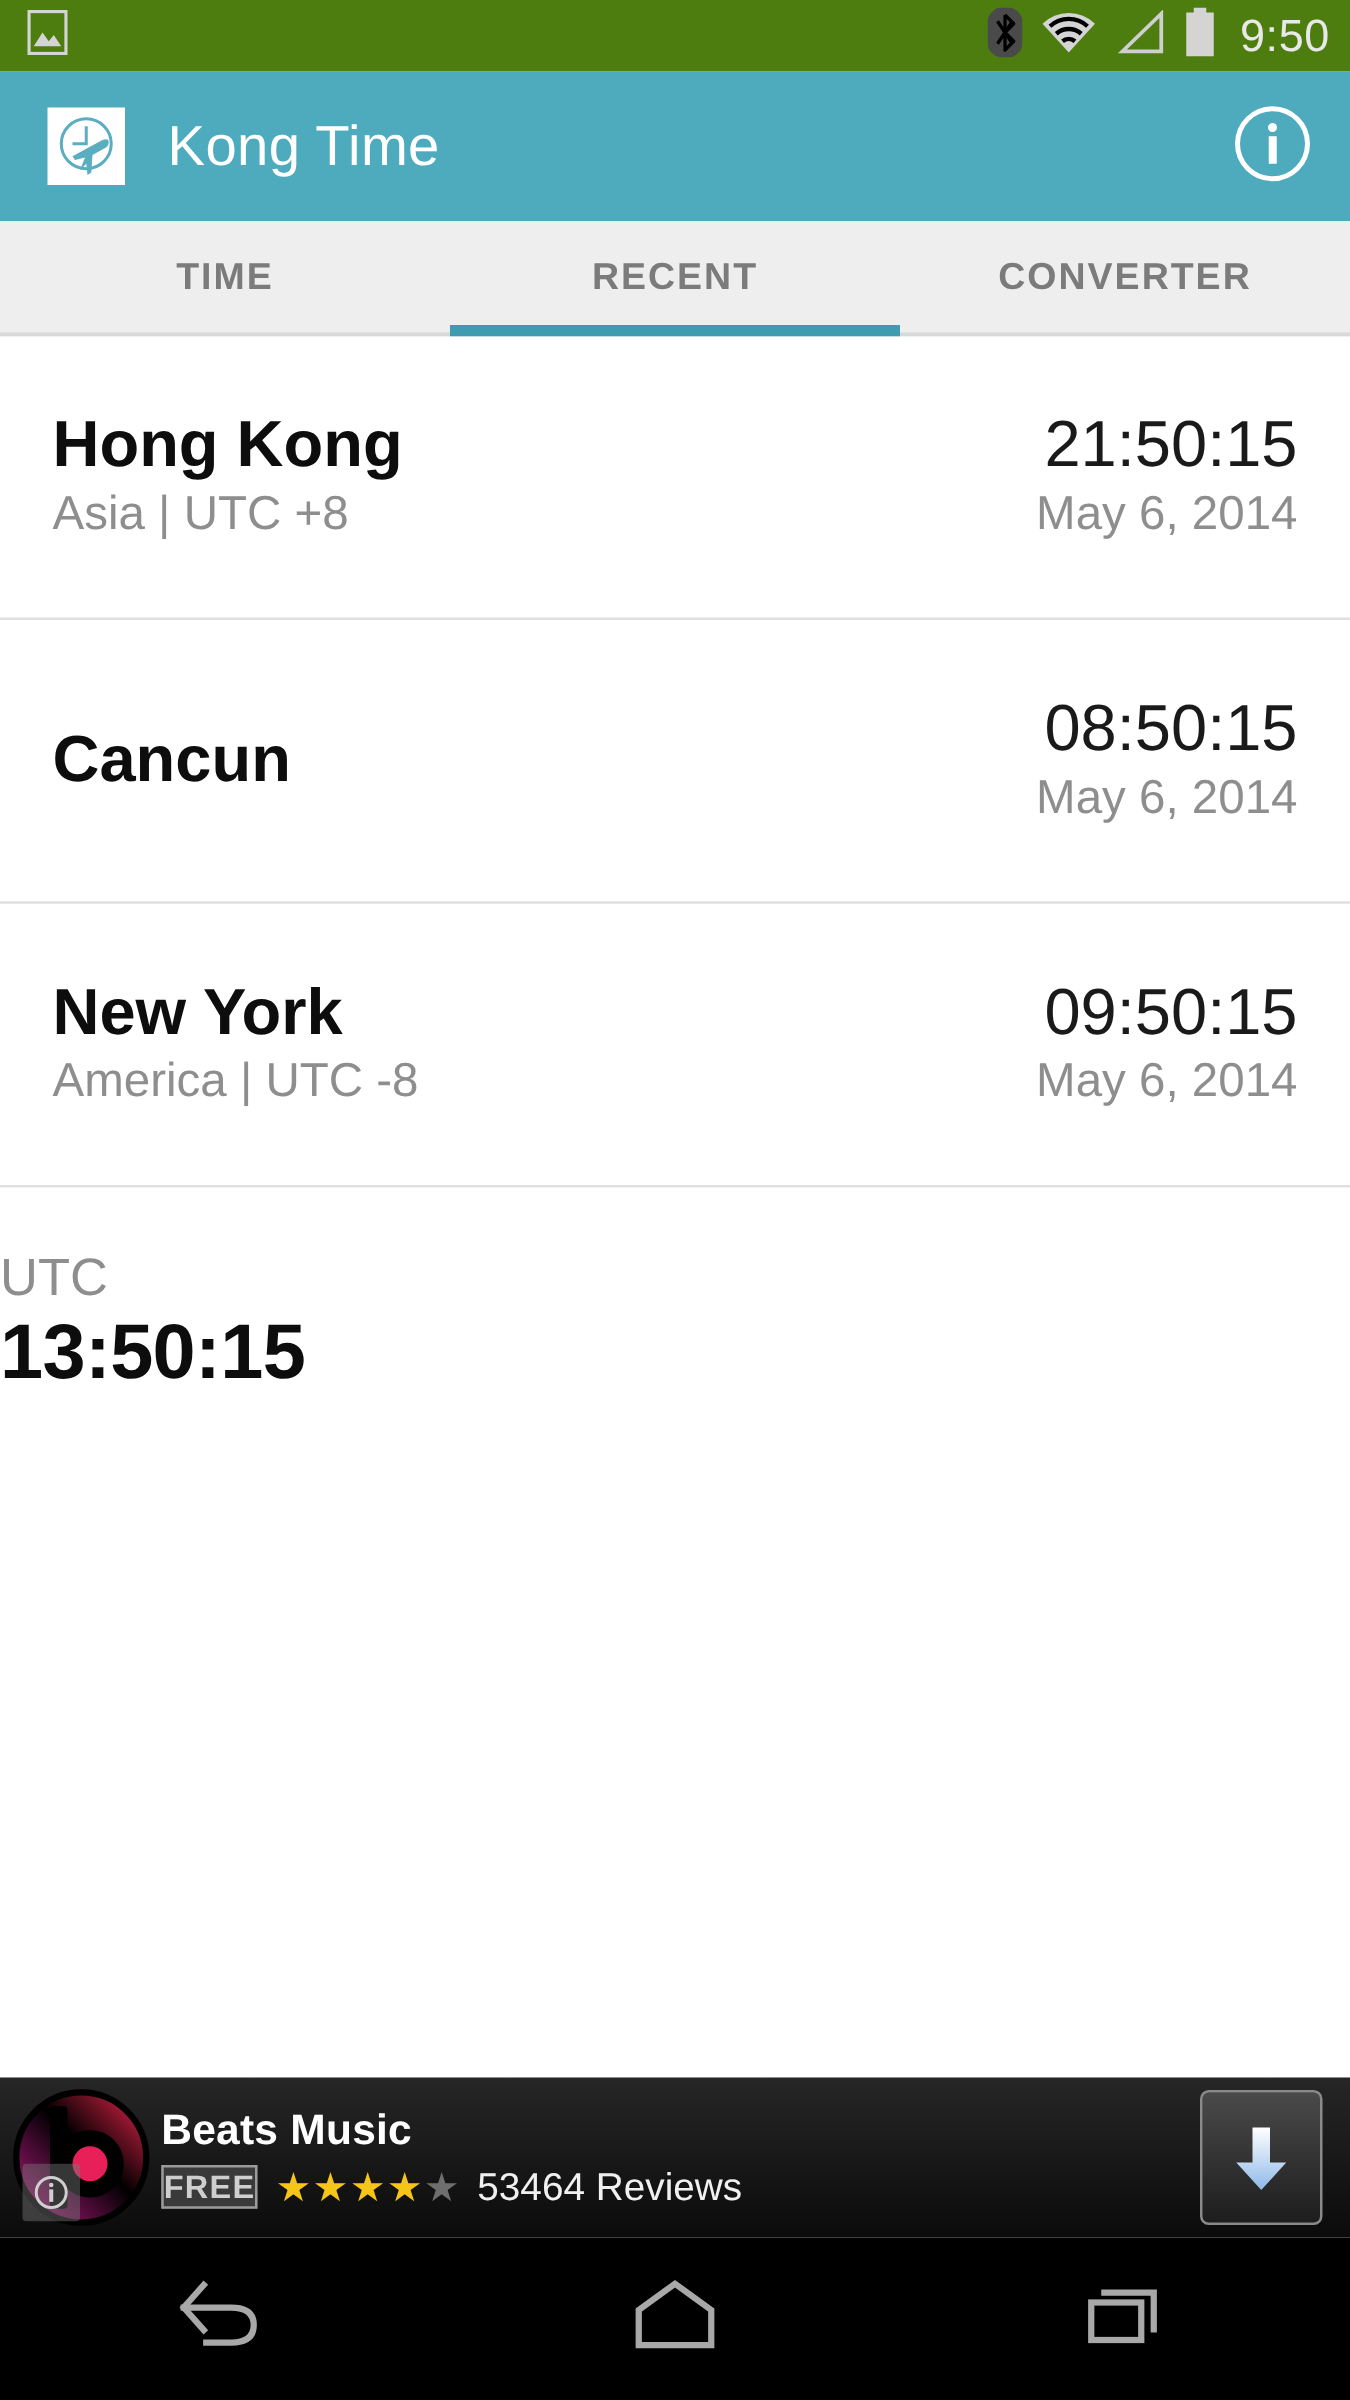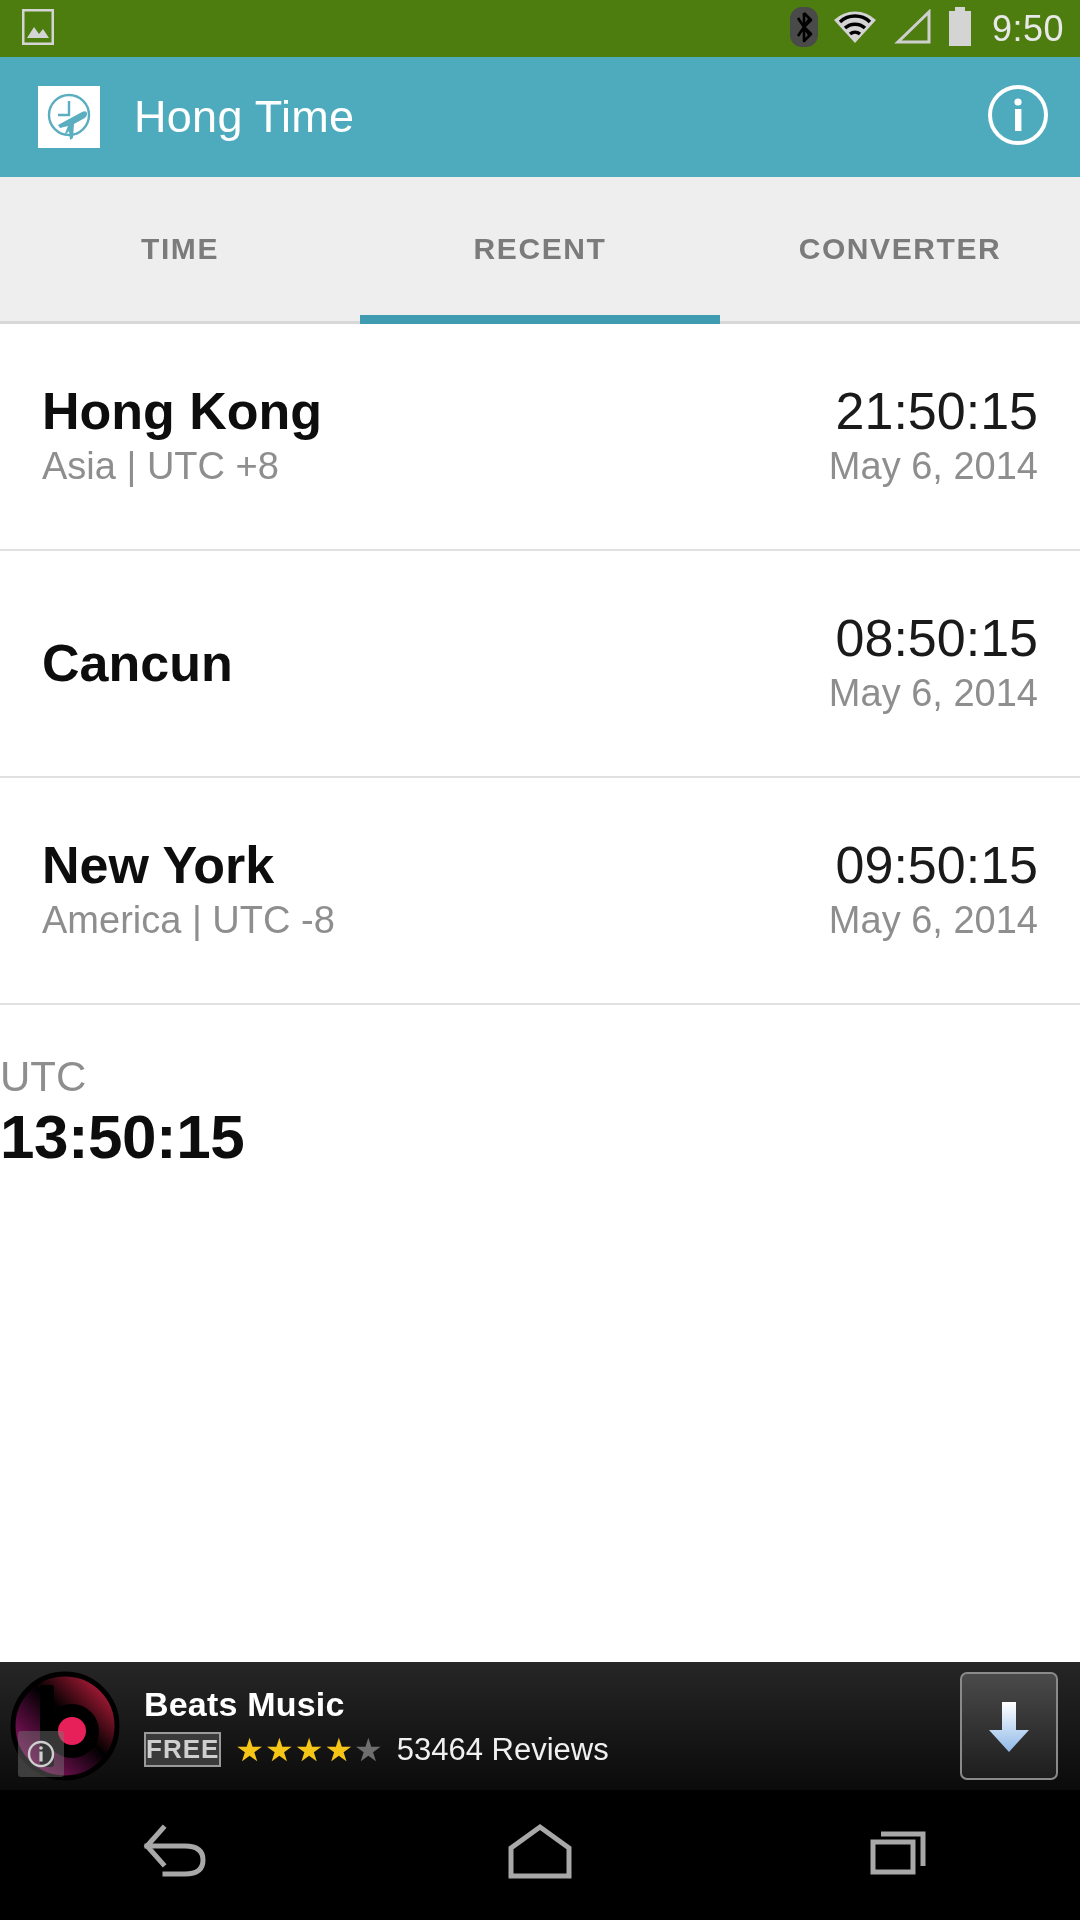--- a/index.html
+++ b/index.html
@@ -39,21 +39,21 @@
     flex:none;
   }
   .app-title {
     color:#ffffff; font-size:45px; font-weight:400;
     margin-left:34px; letter-spacing:0.3px;
   }
   .info-btn { margin-left:auto; flex:none; cursor:pointer; }
 
   
   .tabbar {
-    height:147px; background:#eeeeee;
+    height:92px; background:#eeeeee;
     display:flex; align-items:flex-end;
     border-bottom:3px solid #d8d8d8;
     position:relative;
     justify-content:space-between;
   }
   .tab {
     flex:1; text-align:center; position:relative;
     height:100%; display:flex; align-items:center; justify-content:center;
     cursor:pointer;
   }
@@ -93,21 +93,21 @@
   .utc-date { font-size:46px; color:#1a1a1a; line-height:1.2; }
 
   
   .ad {
     position:absolute; left:0; bottom:130px; width:1080px; height:128px;
     background:linear-gradient(#262626,#0b0b0b);
     display:flex; align-items:center; padding:0 22px 0 10px;
     cursor:pointer;
   }
   .ad-logo { width:110px; height:110px; flex:none; position:relative; }
-  .ad-text { margin-left:24px; display:flex; flex-direction:column; gap:8px; }
+  .ad-text { margin-left:9px; display:flex; flex-direction:column; gap:8px; }
   .ad-title { color:#ffffff; font-size:34px; font-weight:bold; letter-spacing:0.2px;}
   .ad-sub { display:flex; align-items:center; gap:14px; }
   .ad-free {
     color:#cfcfcf; font-size:26px; font-weight:bold;
     border:2px solid #9a9a9a; background:#3a3a3a;
     padding:1px 0; letter-spacing:1px; line-height:1.15;
   }
   .stars { display:flex; gap:1px; }
   .star { font-size:32px; line-height:1; color:#f5c518; }
   .star.off { color:#6e6e6e; }
@@ -174,21 +174,21 @@
 </div>
 
 <div class="actionbar">
   <div class="app-icon">
     <svg width="58" height="58" viewBox="0 0 58 58">
       <circle cx="29" cy="27" r="20" fill="none" stroke="#5aaec0" stroke-width="2.4"></circle>
       <path d="M29 13 L29 27 L18 27" stroke="#5aaec0" stroke-width="2.4" fill="none"></path>
       <path d="M24 48 L28 38 L20 40 L18 37 L29 31 L42 24 Q47 22 47 26 Q47 29 43 31 L34 36 L33 50 L30 52 L29 43 Z" fill="#5aaec0"></path>
     </svg>
   </div>
-  <div class="app-title">Hong Time</div>
+  <div class="app-title">Kong Time</div>
   <div class="info-btn">
     <svg width="64" height="64" viewBox="0 0 64 64">
       <circle cx="32" cy="32" r="28" fill="none" stroke="#ffffff" stroke-width="4"></circle>
       <circle cx="32" cy="19" r="3.6" fill="#ffffff"></circle>
       <rect x="29" y="26" width="6.4" height="22" fill="#ffffff"></rect>
     </svg>
   </div>
 </div>
 
 <div class="tabbar">

